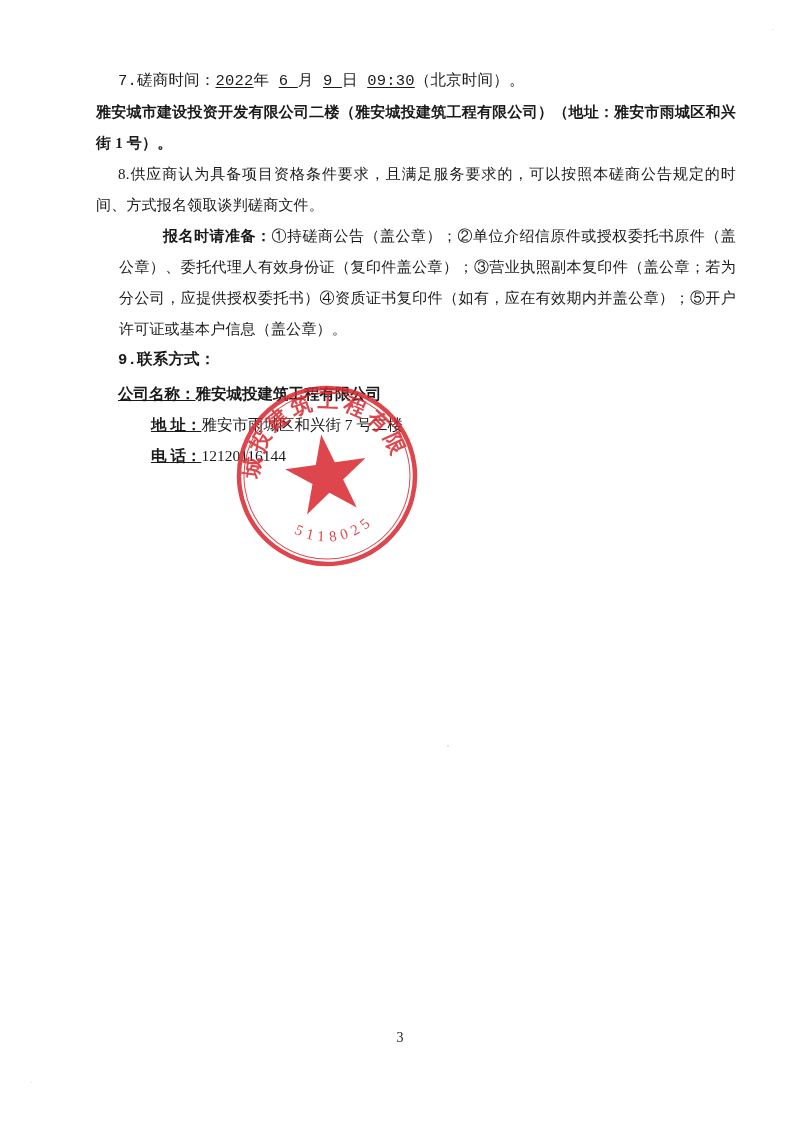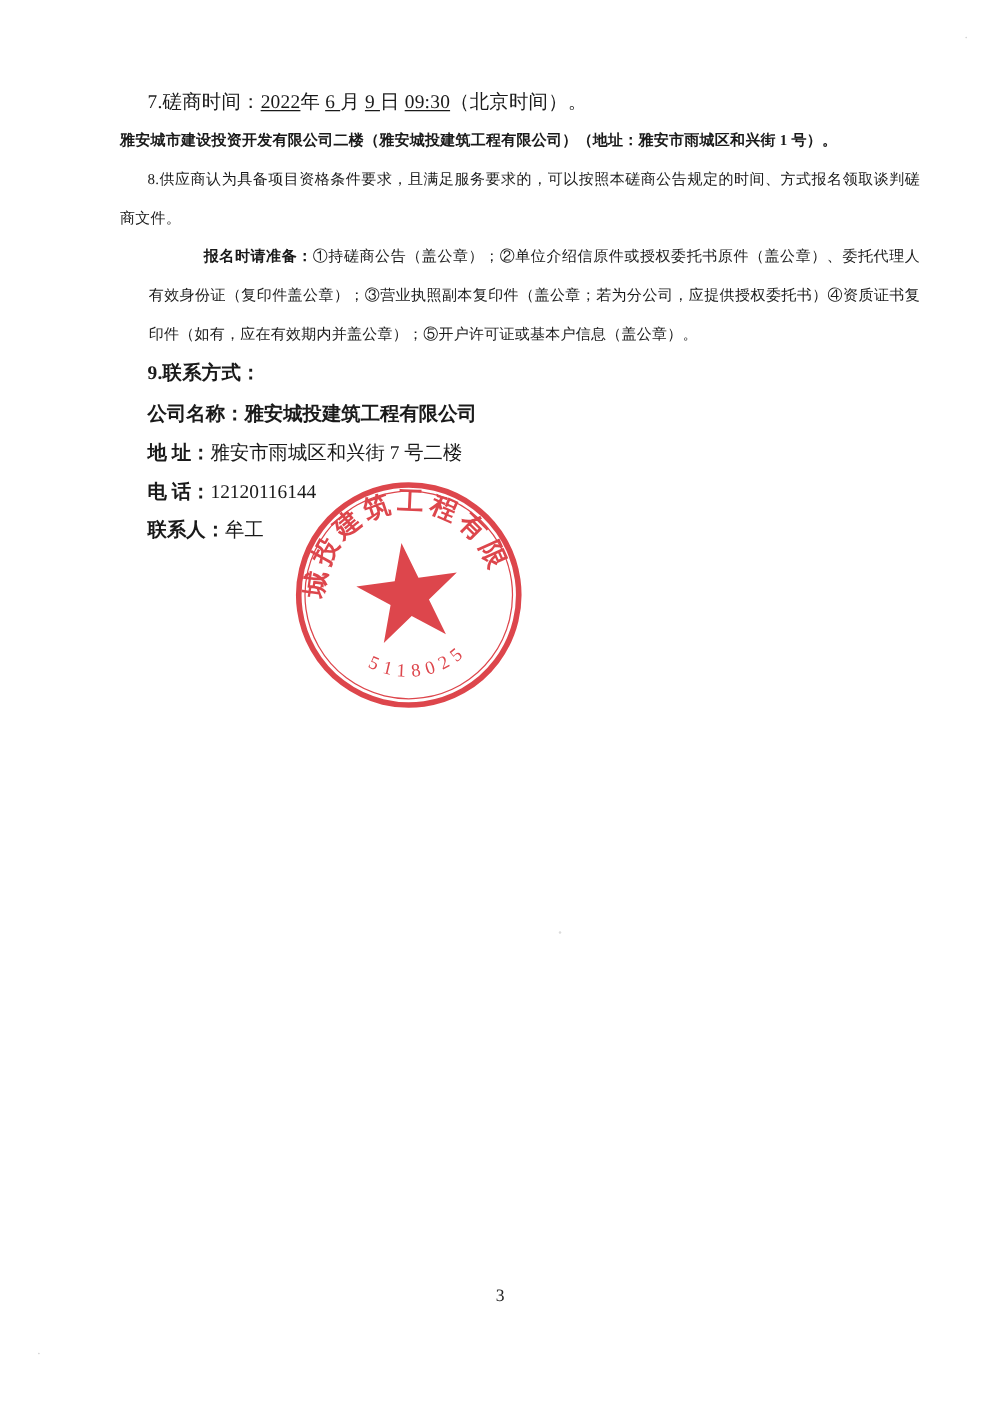--- a/index.html
+++ b/index.html
@@ -21,23 +21,24 @@
     position: absolute;
     left: 96px;
     top: 66px;
     width: 640px;
   }
   .line {
     font-size: 15.5px;
     line-height: 31px;
     color: #1a1a1a;
     letter-spacing: 0.2px;
+    font-family: Liberation Mono, monospace;
   }
   .para {
-    font-size: 12px;
+    font-size: 15px;
     line-height: 31px;
     color: #1a1a1a;
     text-align: justify;
     letter-spacing: 0.2px;
   }
   .indent1 {
     text-indent: 22px;
   }
   .indent2 {
     text-indent: 44px;
@@ -54,23 +55,25 @@
     margin-top: 2px;
   }
   .contact-row {
     font-size: 15.5px;
     line-height: 31px;
     color: #1a1a1a;
     text-indent: 22px;
   }
   .contact-row .label {
     font-weight: bold;
+    text-decoration: underline;
   }
   .contact-row .label.spaced {
     letter-spacing: 0;
+    margin-left: 33px;
   }
   .page-number {
     position: absolute;
     left: 0;
     top: 1030px;
     width: 800px;
     text-align: center;
     font-size: 14px;
     color: #222;
   }
@@ -130,23 +133,20 @@
     <div class="contact-block">
       <div class="contact-row">
         <span class="label">公司名称：</span><span class="bold">雅安城投建筑工程有限公司</span>
       </div>
       <div class="contact-row">
         <span class="label spaced">地  址：</span><span>雅安市雨城区和兴街 7 号二楼</span>
       </div>
       <div class="contact-row">
         <span class="label spaced">电  话：</span><span>12120116144</span>
       </div>
-      <div class="contact-row">
-        <span class="label">联系人：</span><span>牟工</span>
-      </div>
     </div>
 
   </div>
 
   <div class="stamp">
     <svg width="188" height="188" viewBox="0 0 188 188" xmlns="http://www.w3.org/2000/svg">
       <g transform="rotate(-8 94 94)">
         <circle cx="94" cy="94" r="88" fill="none" stroke="#d8282f" stroke-width="4.5"></circle>
         <circle cx="94" cy="94" r="83" fill="none" stroke="#d8282f" stroke-width="1"></circle>
         <path id="sealArcTop" d="M 94 94 m -68 0 a 68 68 0 1 1 136 0" fill="none" stroke="none"></path>

